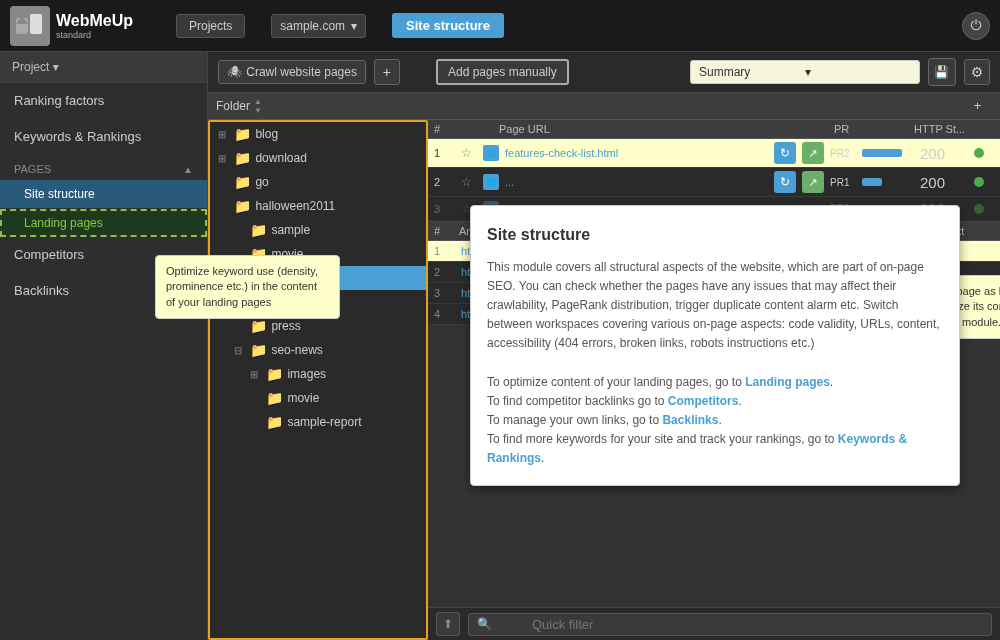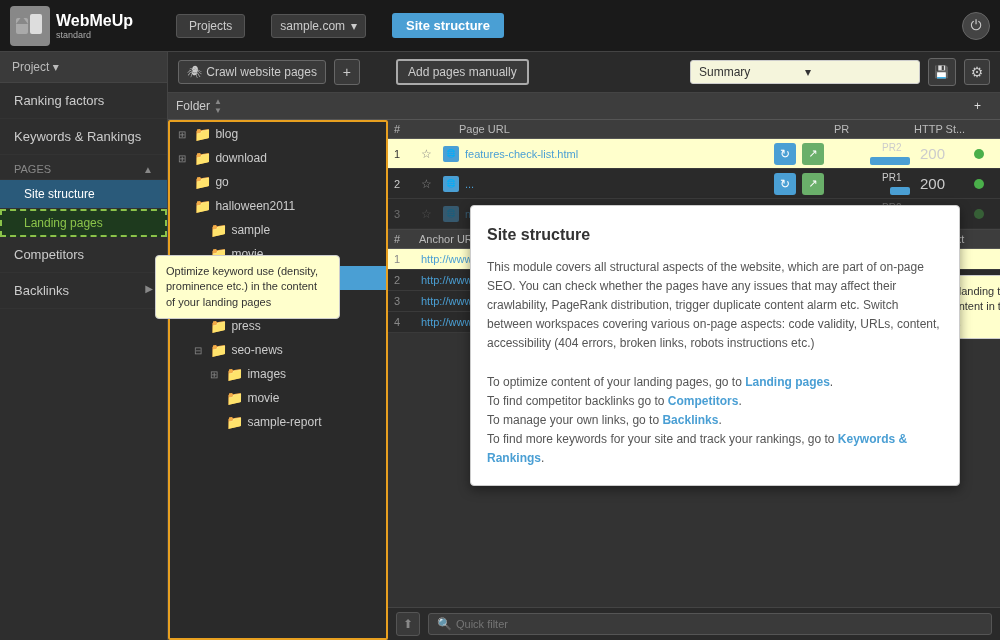--- a/index.html
+++ b/index.html
@@ -17,21 +17,21 @@
     .spacer { flex: 1; }
     .power-btn { width: 28px; height: 28px; border-radius: 50%; background: #444; border: 1px solid #666; color: #ccc; cursor: pointer; display: flex; align-items: center; justify-content: center; font-size: 14px; }
 
     
     .workspace-tooltip { position: absolute; top: 8px; left: 640px; background: #ffffd0; border: 1px solid #ccc; border-radius: 4px; padding: 8px 10px; width: 280px; font-size: 11px; color: #333; z-index: 100; line-height: 1.4; }
 
     
     .main { display: flex; height: 588px; }
 
     
-    .sidebar { width: 168px; background: #2e2e2e; border-right: 1px solid #444; flex-shrink: 0; }
+    .sidebar { width: 208px; background: #2e2e2e; border-right: 1px solid #444; flex-shrink: 0; }
     .sidebar-project { background: #3a3a3a; padding: 8px 12px; font-size: 12px; color: #bbb; border-bottom: 1px solid #444; display: flex; align-items: center; gap: 6px; }
     .sidebar-item { padding: 10px 14px; cursor: pointer; color: #ccc; border-bottom: 1px solid #333; font-size: 13px; }
     .sidebar-section { padding: 8px 14px 4px; color: #888; font-size: 11px; text-transform: uppercase; border-bottom: 1px solid #333; cursor: pointer; display: flex; align-items: center; justify-content: space-between; }
     .sidebar-section .arrow { font-size: 10px; color: #888; }
 
     
     .pages-section { background: #252525; }
     .pages-sub-item { padding: 7px 14px 7px 24px; cursor: pointer; color: #ccc; border-bottom: 1px solid #333; font-size: 12px; }
     .pages-sub-item.active { background: #2a5a7a; color: #fff; }
     .pages-sub-item.highlighted { border: 2px dashed #8bc34a; background: #1e3a1e; color: #8bc34a; padding: 5px 12px 5px 22px; }
@@ -89,21 +89,21 @@
     .col-http { width: 60px; }
     .col-dot { width: 20px; }
 
     .page-row { display: flex; align-items: center; padding: 3px 6px; font-size: 11px; color: #ccc; border-bottom: 1px solid #3a3a3a; gap: 2px; }
     .page-row.highlighted { background: #ffffcc; color: #333; }
     .star-icon { color: #888; font-size: 12px; cursor: pointer; }
     .favicon { width: 16px; height: 16px; background: #4a9fd4; border-radius: 2px; font-size: 8px; color: #fff; display: flex; align-items: center; justify-content: center; }
     .page-link { color: #4a9fd4; font-size: 11px; }
     .refresh-btn { width: 22px; height: 22px; background: #4a9fd4; border: none; border-radius: 3px; cursor: pointer; color: #fff; font-size: 12px; display: flex; align-items: center; justify-content: center; }
     .open-btn { width: 22px; height: 22px; background: #6aaf6a; border: none; border-radius: 3px; cursor: pointer; color: #fff; font-size: 11px; display: flex; align-items: center; justify-content: center; }
-    .pr-bar { display: flex; align-items: flex-end; gap: 4px; flex-direction: column; }
+    .pr-bar { display: flex; align-items: center; gap: 4px; }
     .pr-text { font-size: 10px; color: #ccc; width: 28px; }
     .pr-bar-inner { height: 8px; background: #4a9fd4; border-radius: 2px; }
     .http-num { font-size: 15px; color: #ccc; margin-left: 8px; }
     .status-dot { width: 10px; height: 10px; border-radius: 50%; background: #4aaf4a; }
     .row-faded { opacity: 0.4; }
 
     
     .mark-tooltip { position: absolute; top: 155px; left: 490px; background: #ffffcc; border: 1px solid #ccc; border-radius: 4px; padding: 8px 10px; width: 220px; font-size: 11px; color: #333; z-index: 200; line-height: 1.4; }
 
     
@@ -125,21 +125,21 @@
     .link-anchor { flex: 1; color: #4a9fd4; display: flex; align-items: center; gap: 4px; }
     .link-type { width: 100px; color: #aaa; }
     .link-alt { width: 100px; color: #aaa; }
     .checking { color: #888; font-style: italic; }
     .ext-icon { font-size: 10px; color: #4aaf4a; }
 
     
     .filter-bar { display: flex; align-items: center; background: #2a2a2a; padding: 4px 8px; border-top: 1px solid #444; gap: 8px; }
     .folder-nav-btn { width: 24px; height: 24px; background: #3a3a3a; border: 1px solid #555; border-radius: 3px; display: flex; align-items: center; justify-content: center; color: #888; cursor: pointer; font-size: 12px; }
     .quick-filter { display: flex; align-items: center; gap: 4px; background: #3a3a3a; border: 1px solid #555; border-radius: 3px; padding: 3px 8px; flex: 1; }
-    .quick-filter input { background: none; border: none; color: #ccc; font-size: 11px; outline: none; flex: 1; }
+    .quick-filter input { background: none; border: none; color: #ccc; font-size: 13px; outline: none; flex: 1; margin-left: 36px; }
     .search-icon-sm { color: #888; font-size: 12px; }
   </style>
 </head>
 <body>
 
 <div style="position: relative; width: 1000px; height: 640px; overflow: hidden;">
 
   <div class="header">
     <div class="logo">
       <div class="logo-icon">

